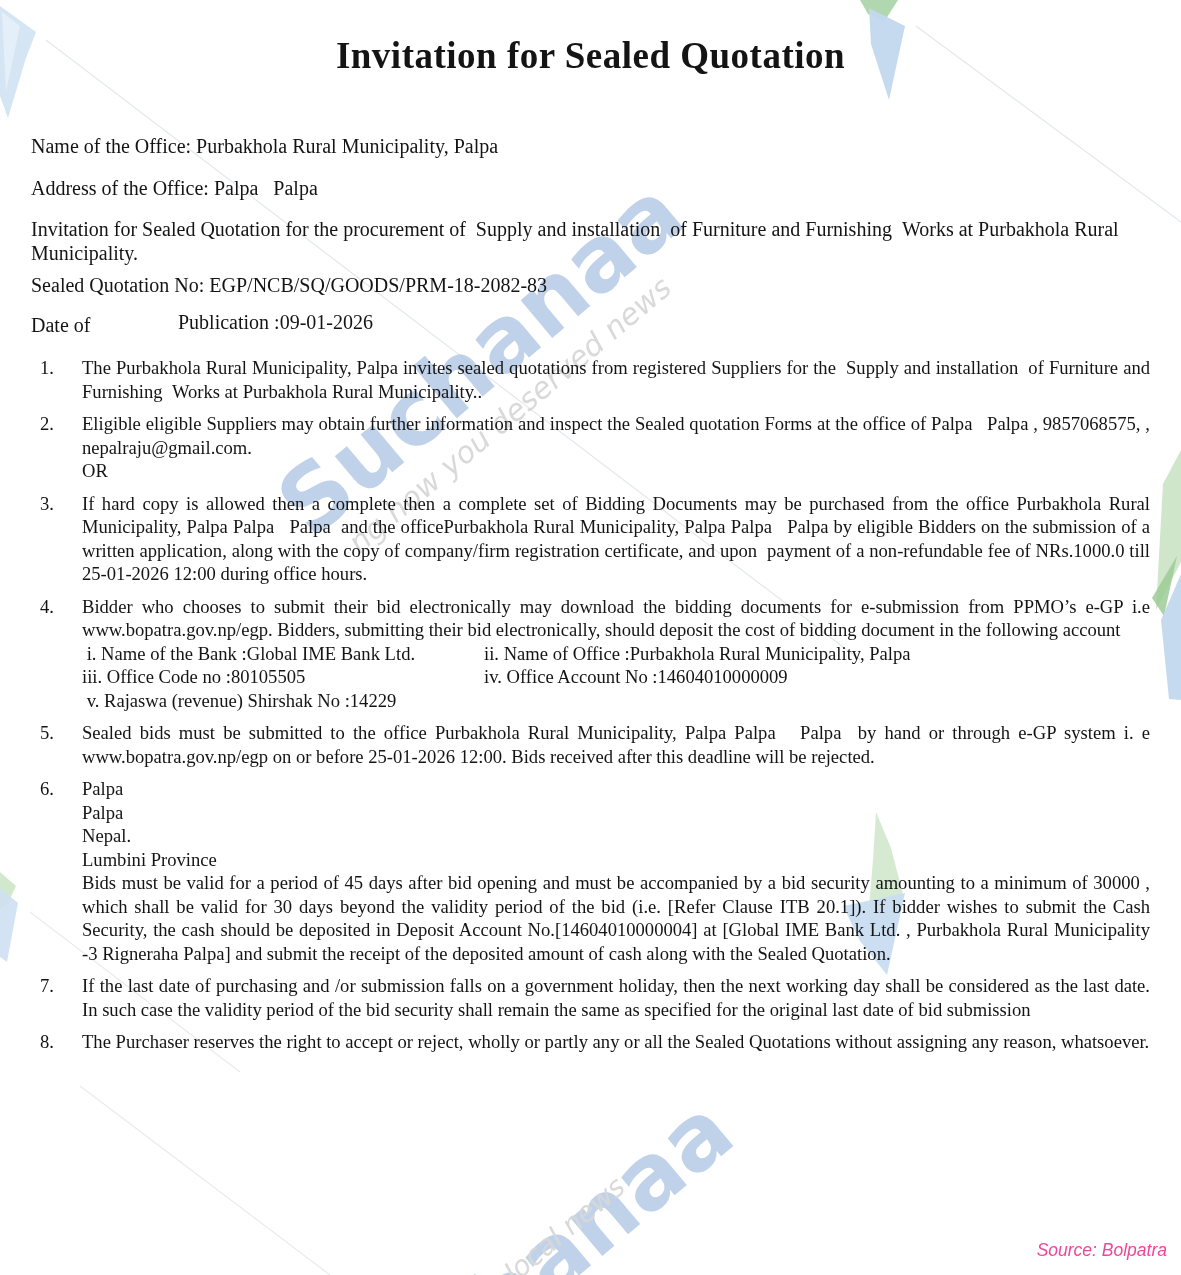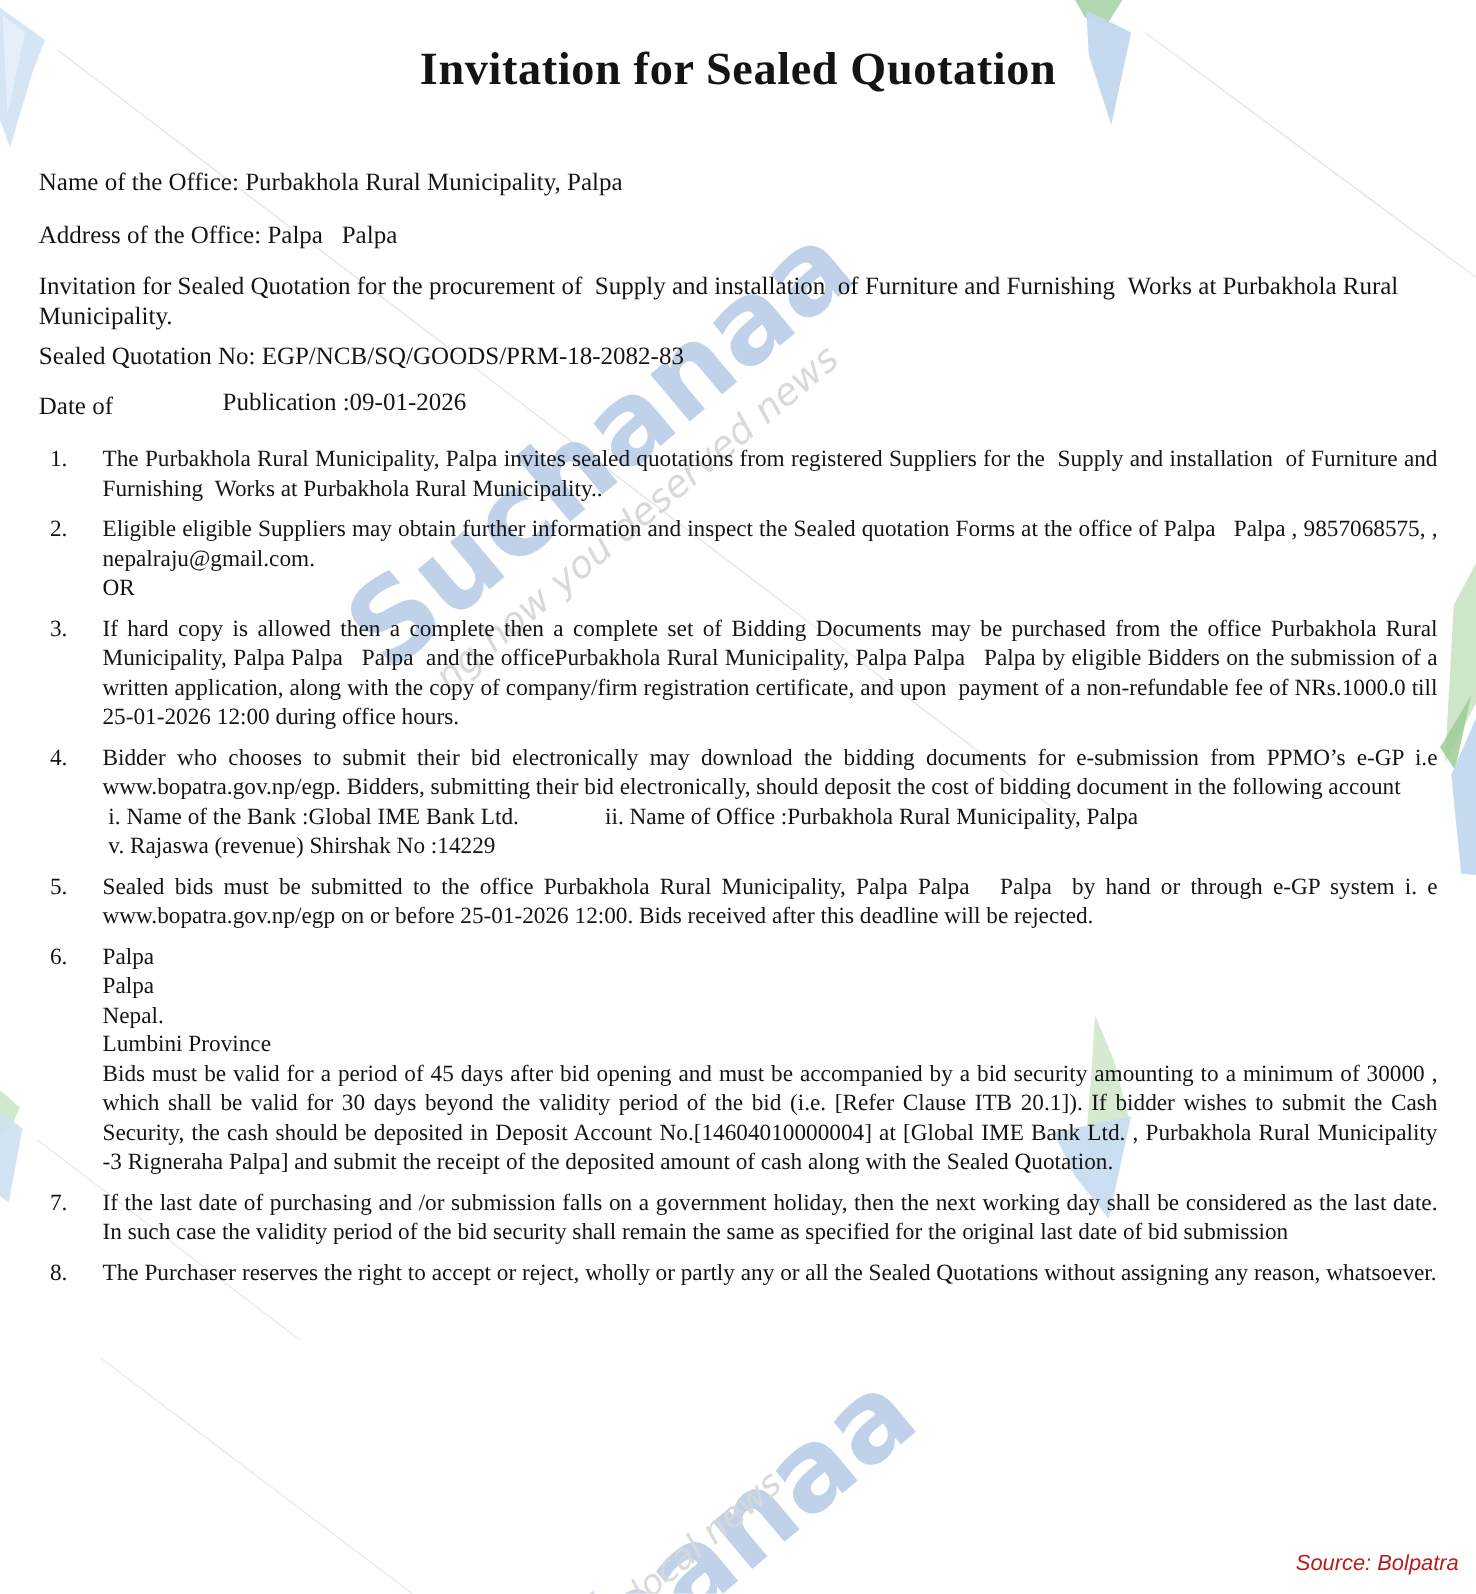--- a/index.html
+++ b/index.html
@@ -35,21 +35,21 @@
   .pub{position:absolute;left:147px;top:-3px;}
   .list{margin-top:19px;}
   .item{display:flex;font-size:18.6px;line-height:23.5px;margin-bottom:9px;}
   .num{flex:none;width:51px;padding-left:9px;box-sizing:border-box;}
   .itext{flex:1;min-width:0;}
   .itext p{margin:0;text-align:justify;}
   .bank-row{position:relative;}
   .bank-row .col2{position:absolute;left:402px;top:0;white-space:nowrap;text-align:center;}
   .source{
     position:absolute;right:14px;top:1240px;font-family:"Liberation Sans",sans-serif;
-    font-style:italic;font-size:17.5px;color:#b91c1c;
+    font-style:italic;font-size:17.5px;color:#ec4899;
   }
 </style>
 </head>
 <body>
 
 <div class="page">
 
   <div class="wm-layer">
     <svg class="wm-svg" width="1181" height="1275" viewBox="0 0 1181 1275">
       <polygon points="0,6 36,32 26,58 8,118 0,96" fill="#cfe0f2" opacity="0.85"></polygon>
@@ -113,20 +113,24 @@
 
       <div class="item">
         <span class="num">4.</span>
         <div class="itext">
           <p>Bidder who chooses to submit their bid electronically may download the bidding documents for e-submission from PPMO’s e-GP i.e www.bopatra.gov.np/egp. Bidders, submitting their bid electronically, should deposit the cost of bidding document in the following account</p>
           <div class="bank-row">
             <span>&nbsp;i. Name of the Bank :Global IME Bank Ltd.</span>
             <span class="col2">ii. Name of Office :Purbakhola Rural Municipality, Palpa</span>
           </div>
           <div class="bank-row">
+            <span>iii. Office Code no :80105505</span>
+            <span class="col2">iv. Office Account No :14604010000009</span>
+          </div>
+          <div class="bank-row">
             <span>&nbsp;v. Rajaswa (revenue) Shirshak No :14229</span>
             <span class="col2"></span>
           </div>
         </div>
       </div>
 
       <div class="item">
         <span class="num">5.</span>
         <div class="itext">
           <p>Sealed bids must be submitted to the office Purbakhola Rural Municipality, Palpa Palpa &nbsp; Palpa &nbsp;by hand or through e-GP system i. e www.bopatra.gov.np/egp on or before 25-01-2026 12:00. Bids received after this deadline will be rejected.</p>

